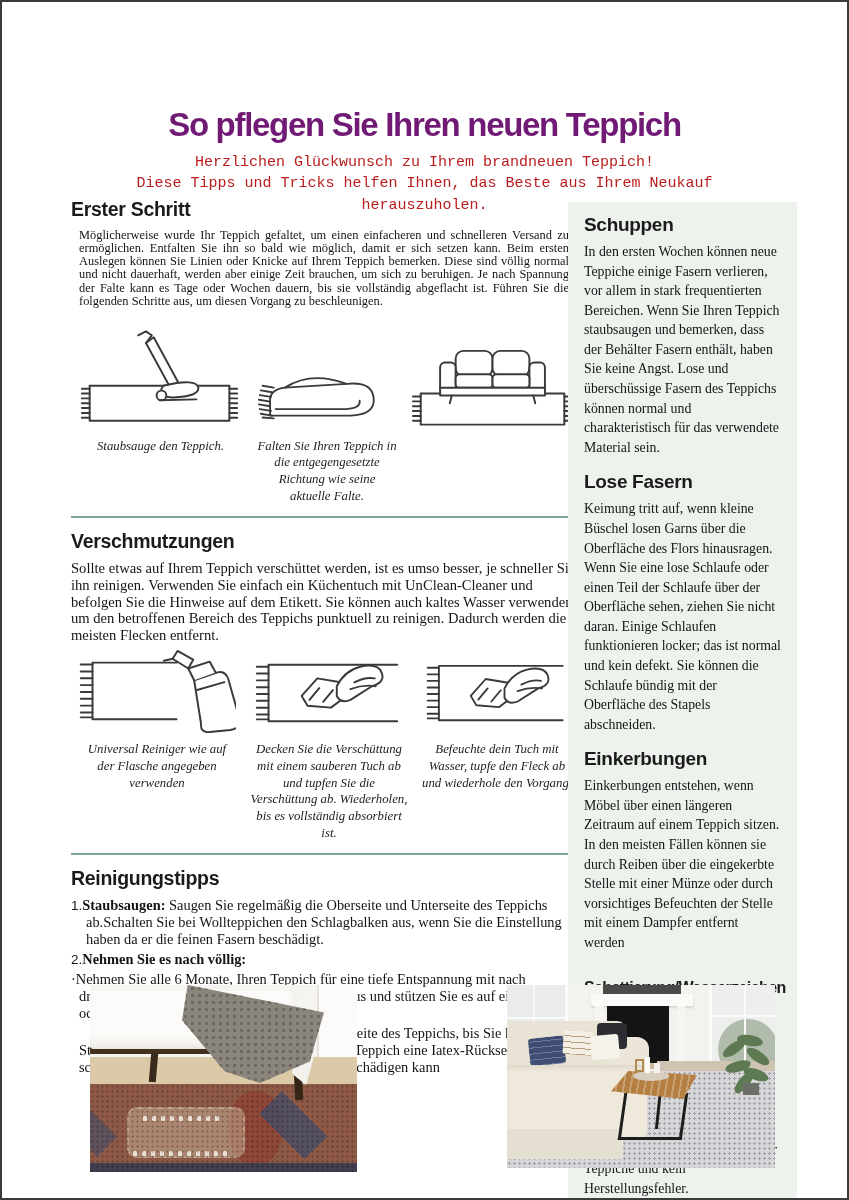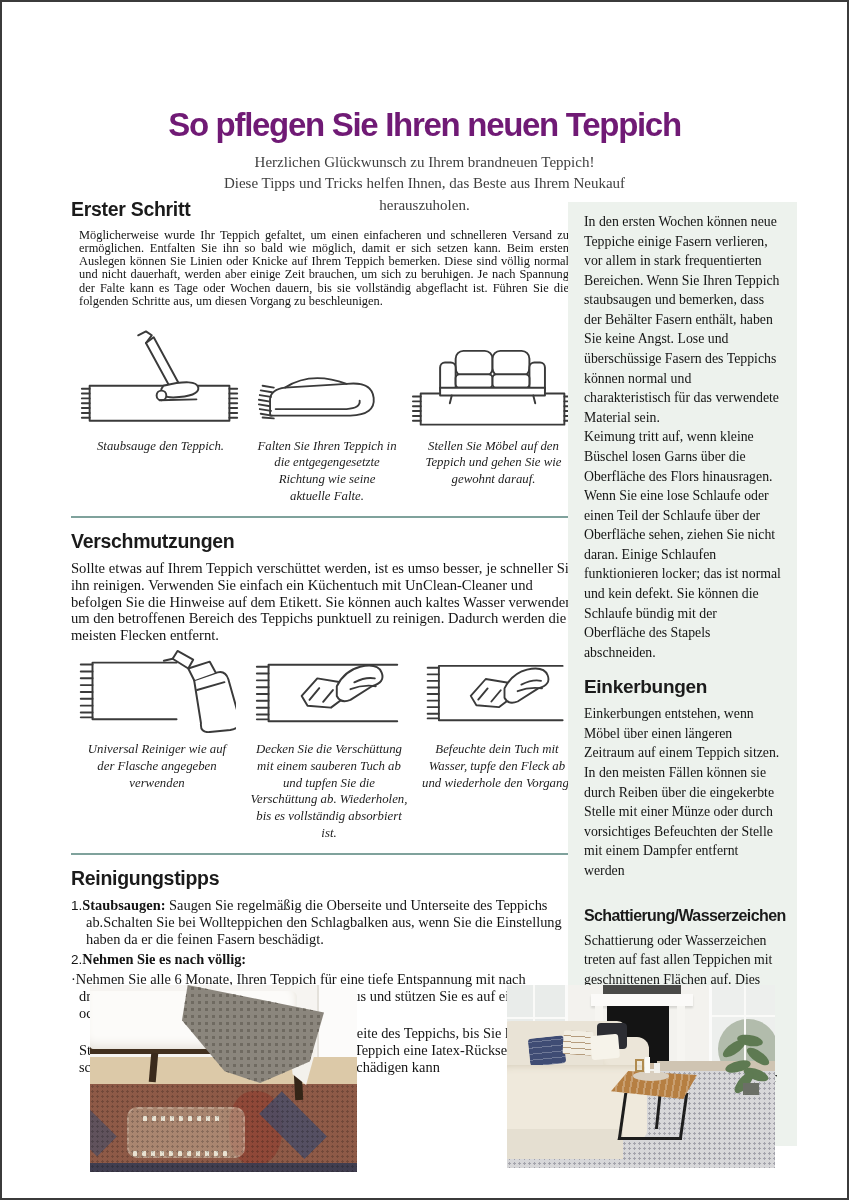--- a/index.html
+++ b/index.html
@@ -8,21 +8,21 @@
     font-family:"Liberation Serif", serif;color:#141414;overflow:hidden;
   }
   .page-frame{position:absolute;inset:0;border:2px solid #3b3b3b;pointer-events:none;z-index:50;}
 
   
   .header{position:absolute;top:108px;left:0;width:100%;text-align:center;}
   .page-title{
     font-family:"Liberation Sans", sans-serif;font-weight:bold;
     font-size:33px;letter-spacing:-1.3px;color:#701a75;line-height:1.05;
   }
-  .subtitle{margin-top:9px;font-size:15px;line-height:1.45;color:#404040;}
+  .subtitle{margin-top:9px;font-size:15px;line-height:1.45;color:#b91c1c;font-family:Liberation Mono, monospace;}
 
   
   .left-col{position:absolute;left:71px;top:198px;width:506px;}
   h2.sec{
     font-family:"Liberation Sans", sans-serif;font-weight:bold;
     font-size:19.5px;color:#1b1b1b;margin:0 0 7px 0;letter-spacing:-0.3px;
   }
   .body-sm{font-size:12.4px;line-height:1.06;text-align:justify;margin:8px;}
   .body-md{font-size:14.6px;line-height:1.14;margin:0;}
 
@@ -210,21 +210,20 @@
           <rect x="84" y="20" width="38" height="26" rx="8" fill="#ffffff"></rect>
           <rect x="30" y="32" width="16" height="32" rx="5" fill="#ffffff"></rect>
           <rect x="122" y="32" width="16" height="32" rx="5" fill="#ffffff"></rect>
           <rect x="46" y="44" width="38" height="14" rx="4" fill="#ffffff"></rect>
           <rect x="84" y="44" width="38" height="14" rx="4" fill="#ffffff"></rect>
           <rect x="30" y="58" width="108" height="8" fill="#ffffff"></rect>
           <line x1="42" y1="66" x2="40" y2="74"></line>
             <line x1="126" y1="66" x2="128" y2="74"></line>
         </svg>
       </div>
-      <div class="caption">Stellen Sie Möbel auf den Teppich und gehen Sie wie gewohnt darauf.</div>
     </div>
   </div>
 
   <hr class="divider">
 
   <h2 class="sec">Verschmutzungen</h2>
   <p class="body-md">Sollte etwas auf Ihrem Teppich verschüttet werden, ist es umso besser, je schneller Sie ihn reinigen. Verwenden Sie einfach ein Küchentuch mit UnClean-Cleaner und befolgen Sie die Hinweise auf dem Etikett. Sie können auch kaltes Wasser verwenden, um den betroffenen Bereich des Teppichs punktuell zu reinigen. Dadurch werden die meisten Flecken entfernt.</p>
 
   <div class="steps-row row2">
     <div class="step">
@@ -300,21 +299,23 @@
     <p class="hang1"><span class="tip-num">1.</span><b>Staubsaugen:</b>
       <span>Saugen Sie regelmäßig die Oberseite und Unterseite des Teppichs ab.Schalten Sie bei Wollteppichen den Schlagbalken aus, wenn Sie die Einstellung haben  da er die feinen Fasern beschädigt.</span></p>
     <p><span class="tip-num">2.</span><b>Nehmen Sie es nach völlig:</b></p>
     <p class="hang2">·Nehmen Sie alle 6 Monate, Ihren Teppich für eine tiefe Entspannung mit nach draußen. Wenn Sie draußen sind, rollen Sie es aus und stützen Sie es auf einem Zaun oder einer Veranda ab.</p>
     <p class="indent1">Schlagen Sie mit einem Besen auf die Rückseite des Teppichs, bis Sie keine Staub- und Staubwolken mehr sehen. Wenn Ihr Teppich eine Iatex-Rückseite hat, schlagen Sie nicht zu hart, da dies das Latex beschädigen kann</p>
   </div>
 
 </div>
 
 <div class="sidebar">
+  <h2 class="first">Schuppen</h2>
   <p>In den ersten Wochen können neue Teppiche einige Fasern verlieren, vor allem in stark frequentierten Bereichen. Wenn Sie Ihren Teppich staubsaugen und bemerken, dass der Behälter Fasern enthält, haben Sie keine Angst. Lose und überschüssige Fasern des Teppichs können normal und charakteristisch für das verwendete Material sein.</p>
+  <h2>Lose Fasern</h2>
   <p>Keimung tritt auf, wenn kleine Büschel losen Garns über die Oberfläche des Flors hinausragen. Wenn Sie eine lose Schlaufe oder einen Teil der Schlaufe über der Oberfläche sehen, ziehen Sie nicht daran. Einige Schlaufen funktionieren locker; das ist normal und kein defekt. Sie können die Schlaufe bündig mit der Oberfläche des Stapels abschneiden.</p>
   <h2>Einkerbungen</h2>
   <p>Einkerbungen entstehen, wenn Möbel über einen längeren Zeitraum auf einem Teppich sitzen. In den meisten Fällen können sie durch Reiben über die eingekerbte Stelle mit einer Münze oder durch vorsichtiges Befeuchten der Stelle mit einem Dampfer entfernt werden</p>
   <h2 class="gap tight">Schattierung/Wasserzeichen</h2>
   <p>Schattierung oder Wasserzeichen treten auf fast allen Teppichen mit geschnittenen Flächen auf. Dies wird verursacht durch eine leichte Richtungsänderung in der Umgebung  und wird Licht an der Oberfläche anders zu reflektieren. Schattierung ist ein Merrkmal aller Teppiche und kein Herstellungsfehler.</p>
 </div>
 
 <div class="photo" id="photo-left">
   <div class="pl-light"></div>
   <div class="pl-floor"></div>

